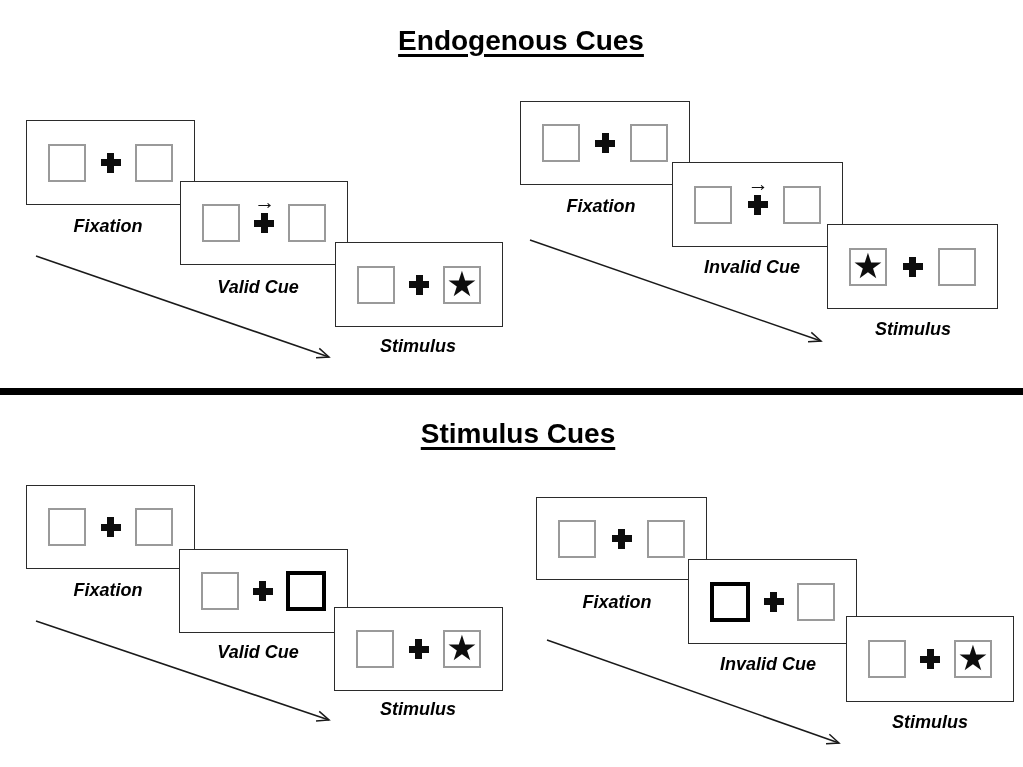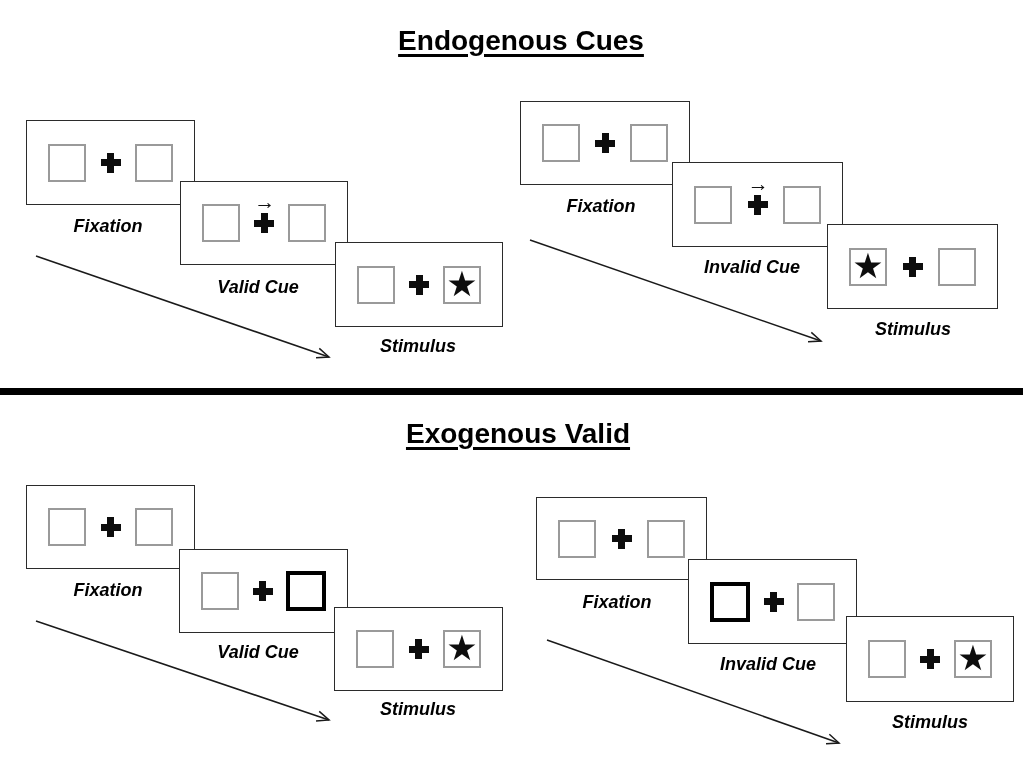--- a/index.html
+++ b/index.html
@@ -40,21 +40,21 @@
     font-size:18px;font-weight:bold;white-space:nowrap;z-index:5;font-style:italic;
   }
 </style>
 </head>
 <body>
 
 <div class="canvas">
 
   <div class="section-title" style="left:521px;top:25px">Endogenous Cues</div>
   <div class="divider"></div>
-  <div class="section-title" style="left:518px;top:418px">Exogenous Valid</div>
+  <div class="section-title" style="left:518px;top:418px">Stimulus Cues</div>
 
   <svg class="arrow-layer" viewBox="0 0 1023 767" xmlns="http://www.w3.org/2000/svg">
     <defs>
       <marker id="ah" markerUnits="userSpaceOnUse" markerWidth="18" markerHeight="16" refX="14" refY="7" orient="auto">
         <path d="M2,2 L14,7 L2,12" fill="none" stroke="#1a1a1a" stroke-width="1.5"></path>
       </marker>
     </defs>
     <line x1="36" y1="256" x2="329" y2="357" stroke="#1a1a1a" stroke-width="1.5" marker-end="url(#ah)"></line>
     <line x1="530" y1="240" x2="821" y2="341" stroke="#1a1a1a" stroke-width="1.5" marker-end="url(#ah)"></line>
     <line x1="36" y1="621" x2="329" y2="720" stroke="#1a1a1a" stroke-width="1.5" marker-end="url(#ah)"></line>

